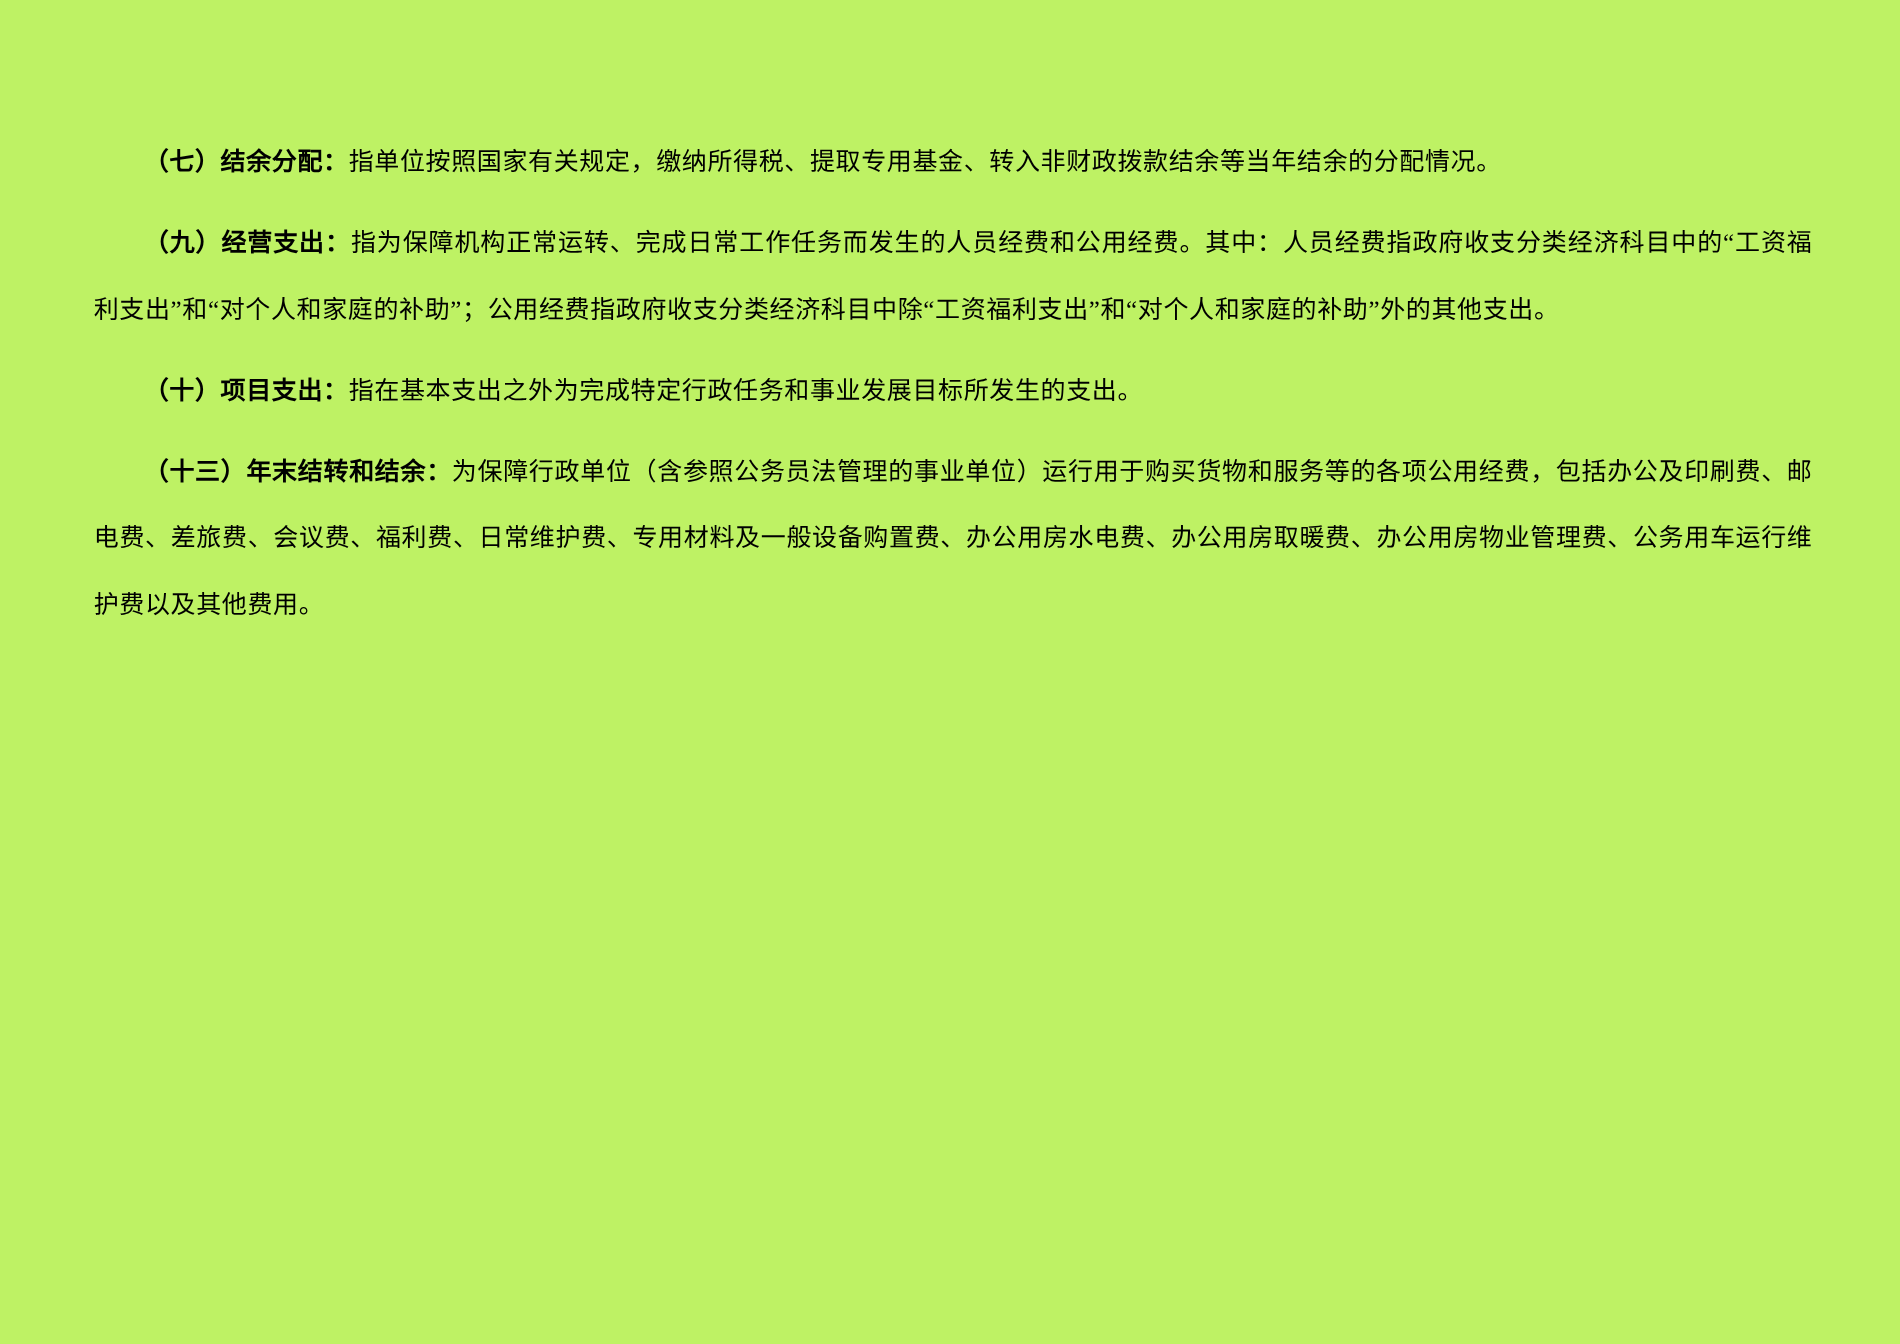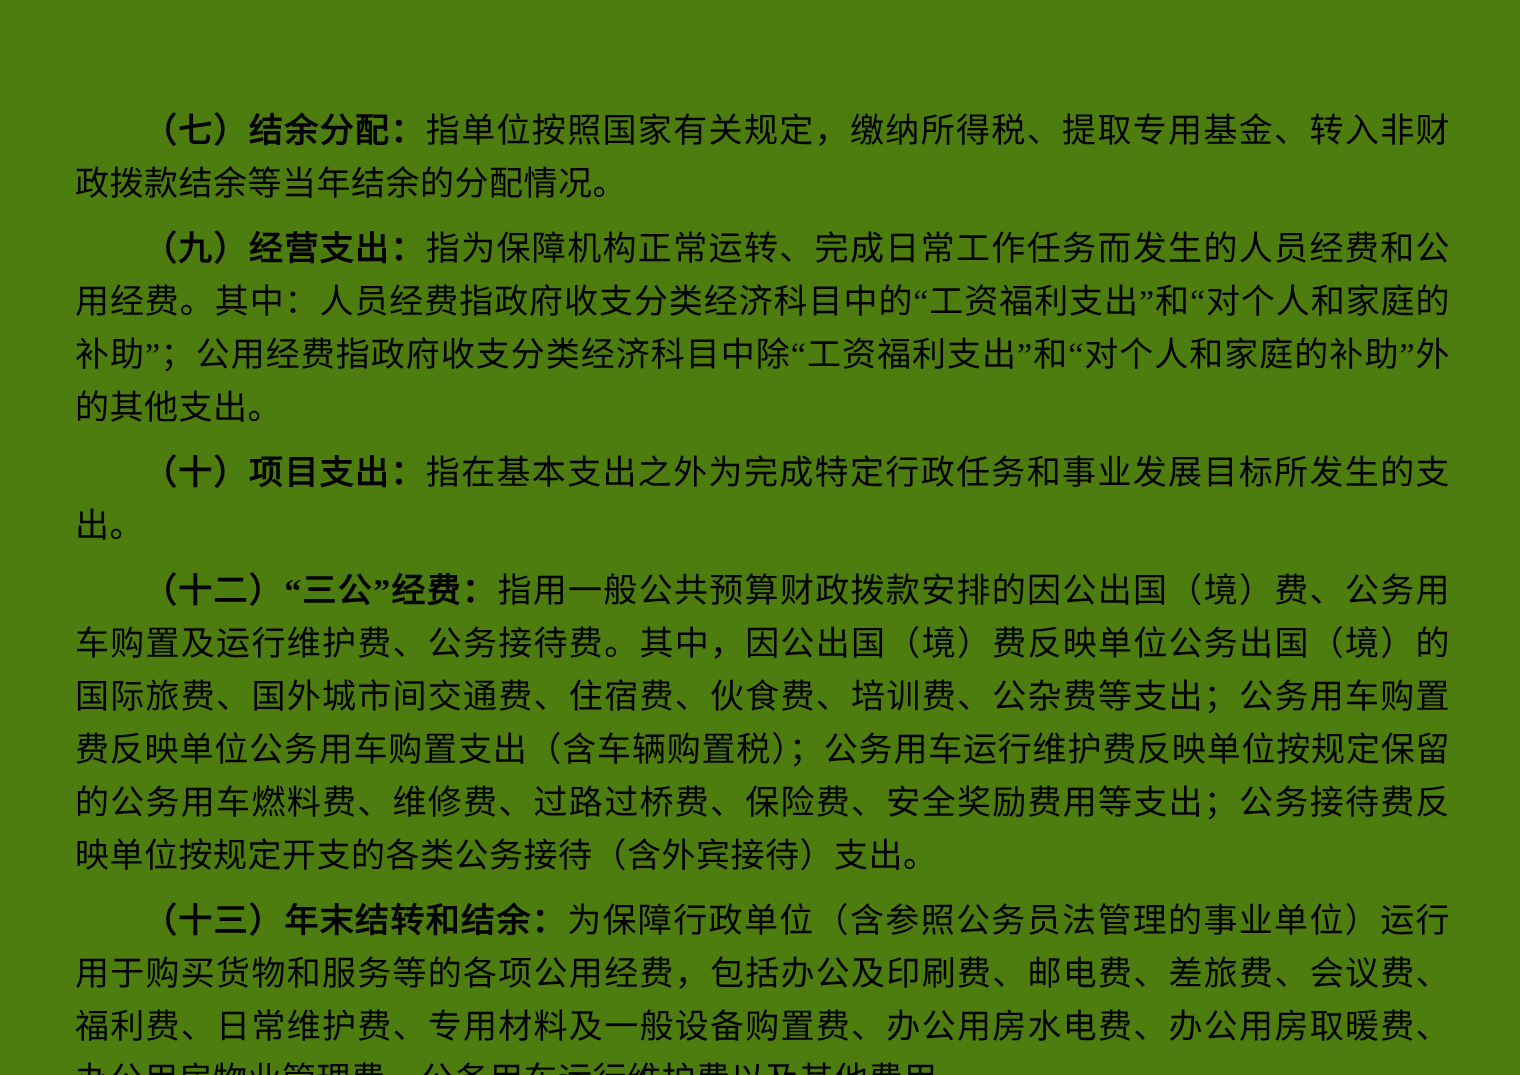--- a/index.html
+++ b/index.html
@@ -9,25 +9,25 @@
   }
   body {
     width: 1520px;
     height: 1075px;
     overflow: hidden;
   }
   .page {
     box-sizing: border-box;
     width: 1520px;
     height: 1075px;
-    background: #4d7c0f;
+    background: #bef264;
     color: #000000;
     padding: 104px 70px 0 75px;
     font-family: "Liberation Serif", "DejaVu Serif", serif;
-    font-size: 34px;
+    font-size: 20px;
     line-height: 53px;
     text-align: justify;
     text-justify: inter-character;
     letter-spacing: 0.5px;
   }
   .para {
     margin: 0 0 12px 0;
     text-indent: 2em;
     word-break: break-all;
   }
@@ -43,16 +43,15 @@
 
 <div class="page">
   <p class="para"><span class="term">（七）结余分配：</span><span>指单位按照国家有关规定，缴纳所得税、提取专用基金、转入非财政拨款结余等当年结余的分配情况。</span></p>
 
 
   <p class="para"><span class="term">（九）经营支出：</span><span>指为保障机构正常运转、完成日常工作任务而发生的人员经费和公用经费。其中：人员经费指政府收支分类经济科目中的“工资福利支出”和“对个人和家庭的补助”；公用经费指政府收支分类经济科目中除“工资福利支出”和“对个人和家庭的补助”外的其他支出。</span></p>
 
   <p class="para"><span class="term">（十）项目支出：</span><span>指在基本支出之外为完成特定行政任务和事业发展目标所发生的支出。</span></p>
 
 
-  <p class="para"><span class="term">（十二）“三公”经费：</span><span>指用一般公共预算财政拨款安排的因公出国（境）费、公务用车购置及运行维护费、公务接待费。其中，因公出国（境）费反映单位公务出国（境）的国际旅费、国外城市间交通费、住宿费、伙食费、培训费、公杂费等支出；公务用车购置费反映单位公务用车购置支出（含车辆购置税）；公务用车运行维护费反映单位按规定保留的公务用车燃料费、维修费、过路过桥费、保险费、安全奖励费用等支出；公务接待费反映单位按规定开支的各类公务接待（含外宾接待）支出。</span></p>
 
   <p class="para"><span class="term">（十三）年末结转和结余：</span><span>为保障行政单位（含参照公务员法管理的事业单位）运行用于购买货物和服务等的各项公用经费，包括办公及印刷费、邮电费、差旅费、会议费、福利费、日常维护费、专用材料及一般设备购置费、办公用房水电费、办公用房取暖费、办公用房物业管理费、公务用车运行维护费以及其他费用。</span></p>
 </div>
 
 </body></html>

